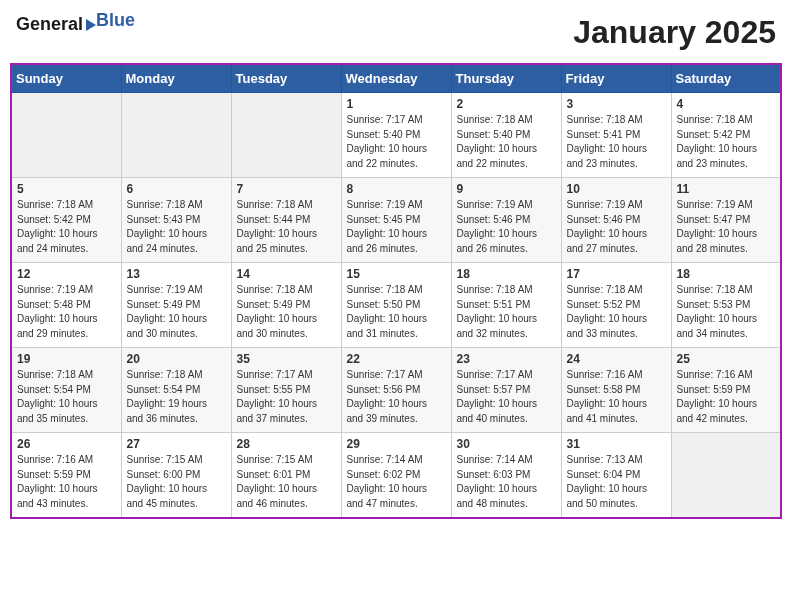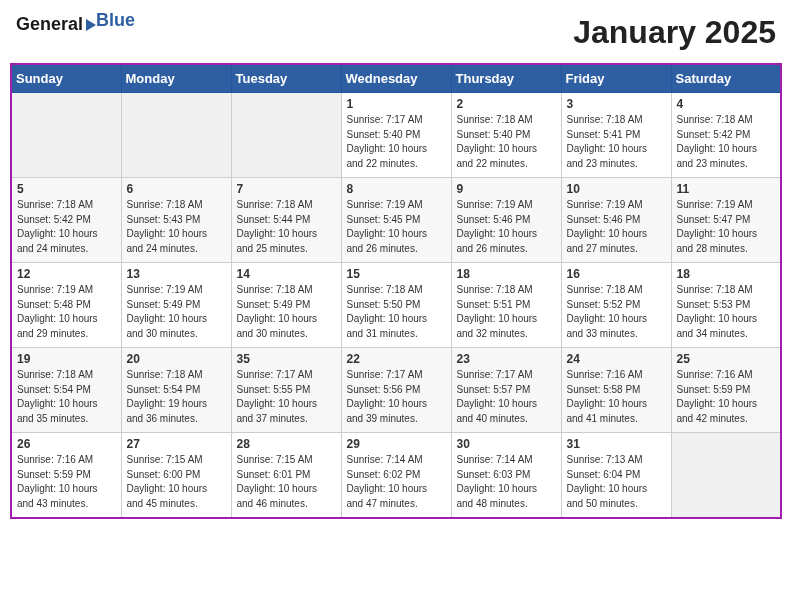--- a/index.html
+++ b/index.html
@@ -176,21 +176,21 @@
         </td>
         <td>
           <span class="day-num">15</span>
           <div class="day-info"><span>Sunrise: 7:18 AM</span><br><span>Sunset: 5:50 PM</span><br><span>Daylight: 10 hours and 31 minutes.</span></div>
         </td>
         <td>
           <span class="day-num">18</span>
           <div class="day-info"><span>Sunrise: 7:18 AM</span><br><span>Sunset: 5:51 PM</span><br><span>Daylight: 10 hours and 32 minutes.</span></div>
         </td>
         <td>
-          <span class="day-num">16</span>
+          <span class="day-num">17</span>
           <div class="day-info"><span>Sunrise: 7:18 AM</span><br><span>Sunset: 5:52 PM</span><br><span>Daylight: 10 hours and 33 minutes.</span></div>
         </td>
         <td>
           <span class="day-num">18</span>
           <div class="day-info"><span>Sunrise: 7:18 AM</span><br><span>Sunset: 5:53 PM</span><br><span>Daylight: 10 hours and 34 minutes.</span></div>
         </td>
       </tr>
       <tr>
         <td>
           <span class="day-num">19</span>

